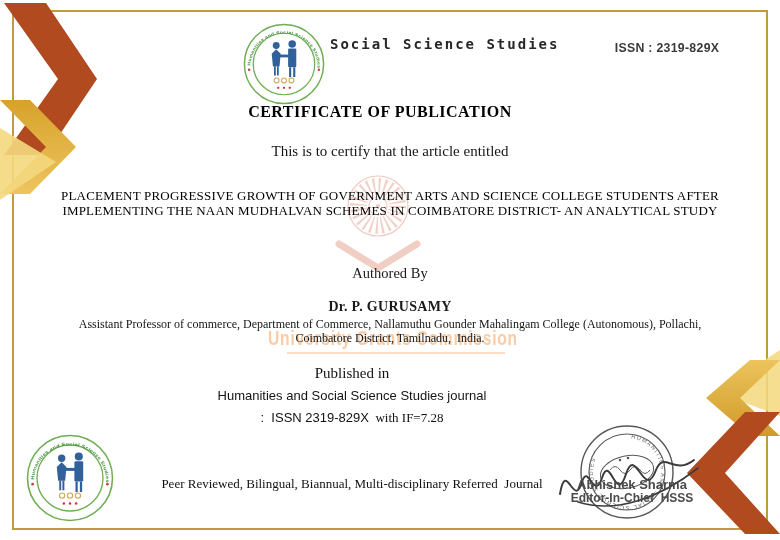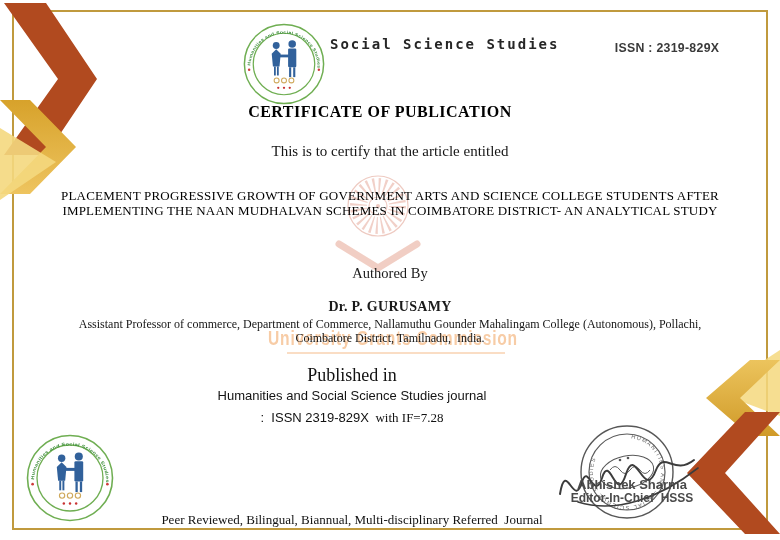--- a/index.html
+++ b/index.html
@@ -27,27 +27,27 @@
             letter-spacing:0.3px;color:#3a3a3a;}
 
   .heading{left:0;top:103px;width:760px;font-size:16px;font-weight:bold;letter-spacing:0.5px;color:#000;}
   .certify{left:0;top:143px;width:780px;font-size:15px;color:#151515;}
   .article-title{left:0;top:189px;width:780px;font-size:13px;font-weight:normal;
                  line-height:14.5px;letter-spacing:0.2px;color:#000;}
   .authored{left:0;top:265px;width:780px;font-size:14.5px;}
   .author-name{left:0;top:299px;width:780px;font-size:14px;font-weight:bold;letter-spacing:0.3px;}
   .affil{left:0;top:317px;width:780px;font-size:12px;line-height:14px;color:#151515;}
 
-  .pub-line{left:0;width:704px;font-size:18px;color:#111;}
+  .pub-line{left:0;width:704px;font-size:15px;color:#111;}
   .pub-published{top:365px;}
   .pub-journal{top:388px;font-size:13px;color:#141414;}
   .pub-issn{top:410px;font-size:13px;}
   .pub-vol{top:432px;font-size:13px;}
   .pub-ugc{top:454px;font-size:13px;}
-  .pub-peer{top:476px;font-size:13px;margin-top:36px;}
+  .pub-peer{top:476px;font-size:13px;}
 
   
   .wm-sun{left:329px;top:168px;width:98px;height:108px;opacity:0.8;}
   .wm-ugc{left:0;top:284px;width:760px;font-size:25px;font-weight:bold;letter-spacing:4px;
           color:#f2b3a3;opacity:0.85;}
   .wm-full{left:0;top:327px;width:786px;font-size:20px;font-weight:bold;color:#f7c79d;
            transform:scaleX(0.78);transform-origin:50% 50%;opacity:0.9;letter-spacing:1px;}
   .wm-underline{left:287px;top:352px;width:218px;height:2px;background:#f7c79d;opacity:0.6;}
 
   .stamp{left:552px;top:410px;width:150px;height:126px;}

